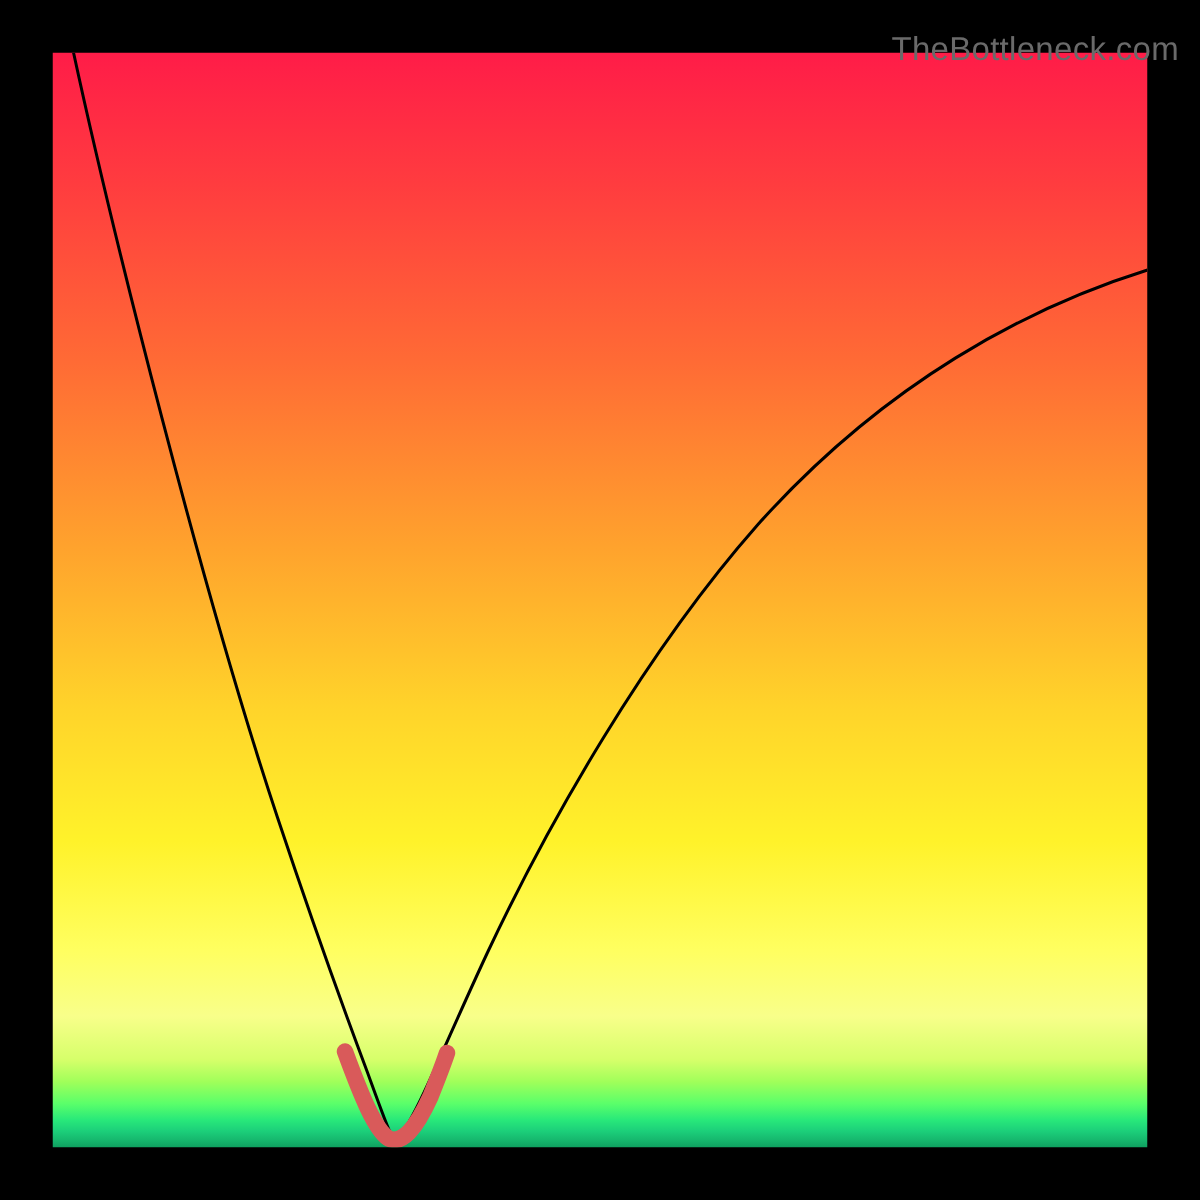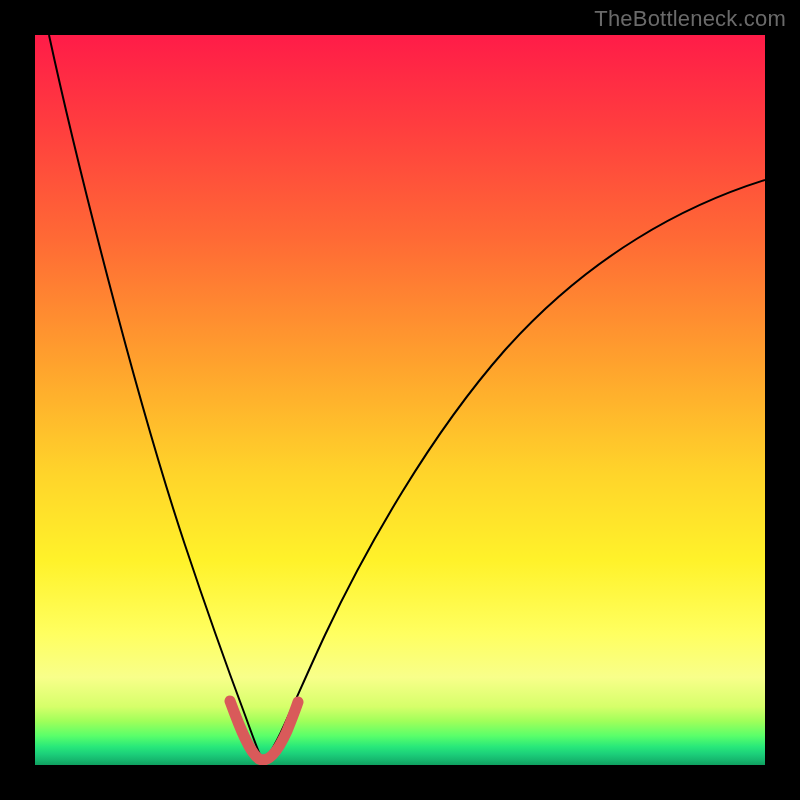--- a/index.html
+++ b/index.html
@@ -53,21 +53,21 @@
   }
   svg.curves {
     position: absolute;
     left: 0;
     top: 0;
     width: 100%;
     height: 100%;
   }
   .watermark {
     position: absolute;
-    top: 6px;
+    top: 20px;
     right: 14px;
     font-family: Arial, Helvetica, sans-serif;
     font-size: 22px;
     color: #6a6a6a;
     letter-spacing: 0.2px;
     margin-left: 32px;
   }
 </style>
 </head>
 <body>

